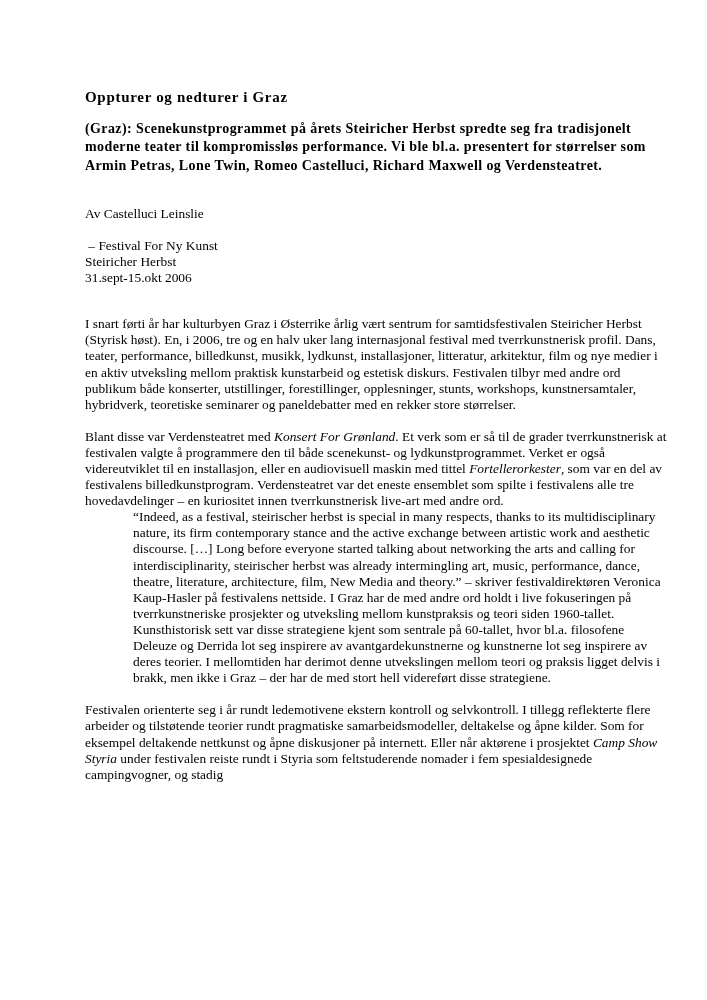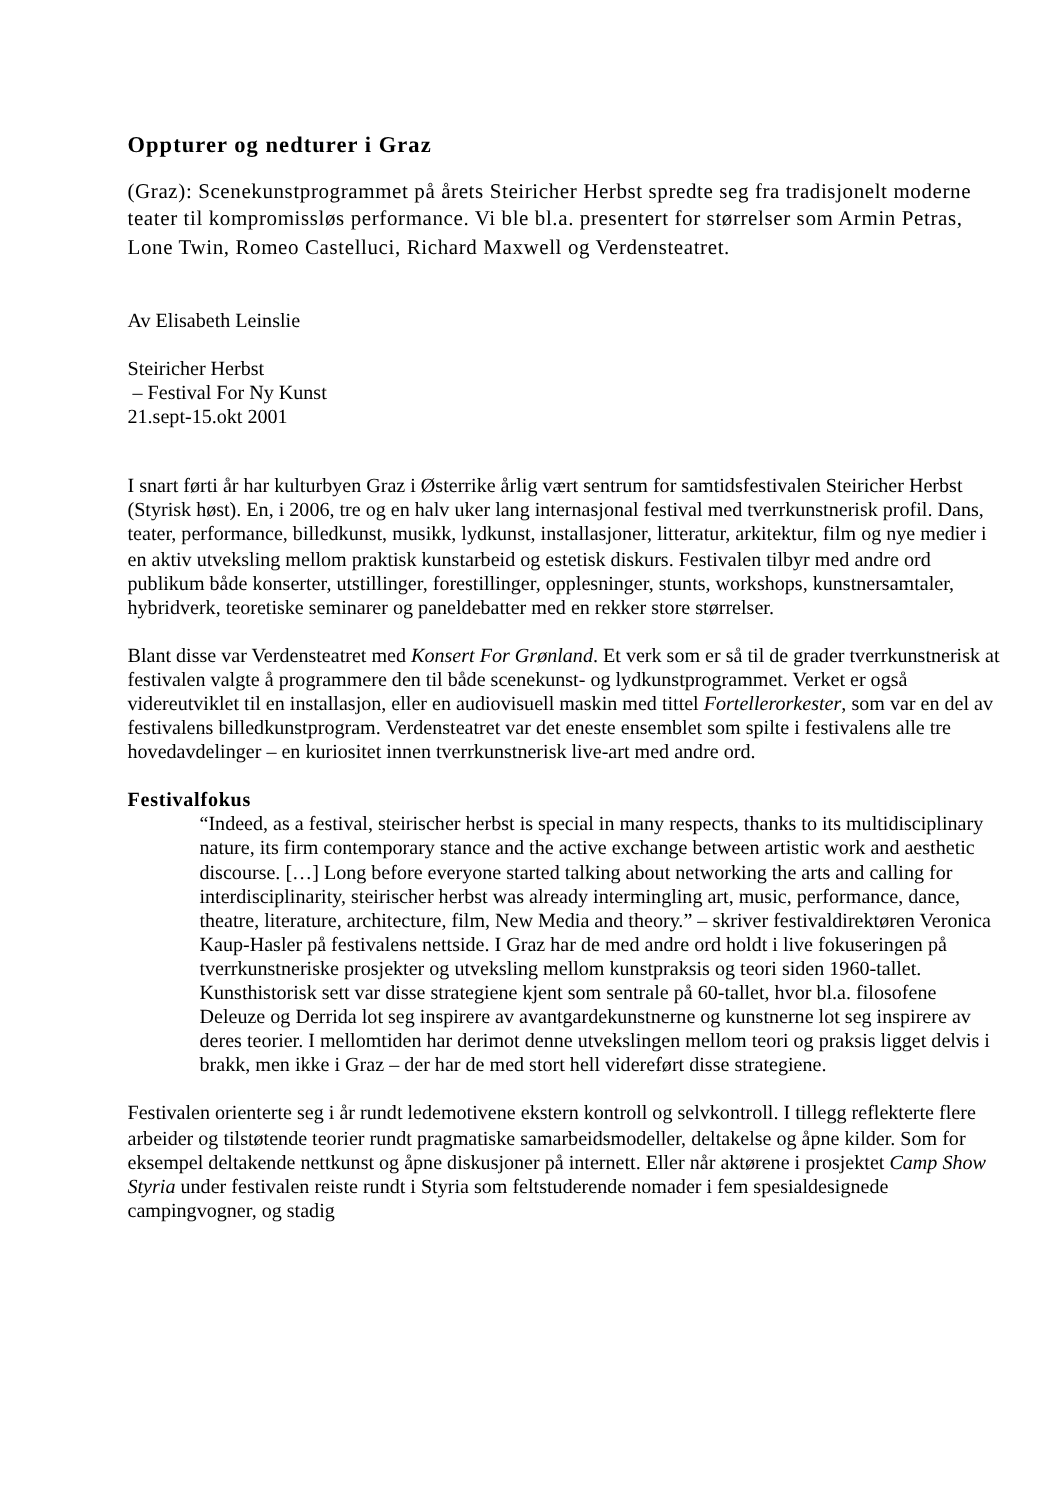--- a/index.html
+++ b/index.html
@@ -25,21 +25,21 @@
   .title {
     font-size: 15px;
     line-height: 18px;
     font-weight: bold;
     letter-spacing: 0.7px;
     margin: 0 0 14px 0;
   }
   .lead {
     font-size: 14px;
     line-height: 18.3px;
-    font-weight: normal;
+    font-weight: bold;
     letter-spacing: 0.4px;
     margin: 0 0 31px 0;
   }
   .byline {
     font-size: 13.4px;
     line-height: 16.1px;
     margin: 0 0 16px 0;
   }
   .info {
     margin: 0 0 30px 0;
@@ -72,28 +72,27 @@
   }
 </style>
 </head>
 <body>
 
 <div class="page">
   <h1 class="title">Oppturer og nedturer i Graz</h1>
 
   <p class="lead">(Graz): Scenekunstprogrammet på årets Steiricher Herbst spredte seg fra tradisjonelt moderne teater til kompromissløs performance. Vi ble bl.a. presentert for størrelser som Armin Petras, Lone Twin, Romeo Castelluci, Richard Maxwell og Verdensteatret.</p>
 
-  <p class="byline">Av Elisabeth Leinslie</p>
+  <p class="byline">Av Castelluci Leinslie</p>
 
   <div class="info">
+      <div class="info-line"> – Festival For Ny Kunst</div>
       <div class="info-line">Steiricher Herbst</div>
-      <div class="info-line"> – Festival For Ny Kunst</div>
-      <div class="info-line">21.sept-15.okt 2001</div>
+      <div class="info-line">31.sept-15.okt 2006</div>
     </div>
 
   <div class="article-body">
       <p><span>I snart førti år har kulturbyen Graz i Østerrike årlig vært sentrum for samtidsfestivalen Steiricher Herbst (Styrisk høst). En, i 2006, tre og en halv uker lang internasjonal festival med tverrkunstnerisk profil. Dans, teater, performance, billedkunst, musikk, lydkunst, installasjoner, litteratur, arkitektur, film og nye medier i en aktiv utveksling mellom praktisk kunstarbeid og estetisk diskurs. Festivalen tilbyr med andre ord publikum både konserter, utstillinger, forestillinger, opplesninger, stunts, workshops, kunstnersamtaler, hybridverk, teoretiske seminarer og paneldebatter med en rekker store størrelser.</span></p>
       <p><span>Blant disse var Verdensteatret med </span><em>Konsert For Grønland</em><span>. Et verk som er så til de grader tverrkunstnerisk at festivalen valgte å programmere den til både scenekunst- og lydkunstprogrammet. Verket er også videreutviklet til en installasjon, eller en audiovisuell maskin med tittel </span><em>Fortellerorkester</em><span>, som var en del av festivalens billedkunstprogram. Verdensteatret var det eneste ensemblet som spilte i festivalens alle tre hovedavdelinger – en kuriositet innen tverrkunstnerisk live-art med andre ord.</span></p>
-      <h2><span>Festivalfokus</span></h2>
       <p class="flush"><span>“Indeed, as a festival, steirischer herbst is special in many respects, thanks to its multidisciplinary nature, its firm contemporary stance and the active exchange between artistic work and aesthetic discourse. […] Long before everyone started talking about networking the arts and calling for interdisciplinarity, steirischer herbst was already intermingling art, music, performance, dance, theatre, literature, architecture, film, New Media and theory.” – skriver festivaldirektøren Veronica Kaup-Hasler på festivalens nettside. I Graz har de med andre ord holdt i live fokuseringen på tverrkunstneriske prosjekter og utveksling mellom kunstpraksis og teori siden 1960-tallet. Kunsthistorisk sett var disse strategiene kjent som sentrale på 60-tallet, hvor bl.a. filosofene Deleuze og Derrida lot seg inspirere av avantgardekunstnerne og kunstnerne lot seg inspirere av deres teorier. I mellomtiden har derimot denne utvekslingen mellom teori og praksis ligget delvis i brakk, men ikke i Graz – der har de med stort hell videreført disse strategiene.</span></p>
       <p><span>Festivalen orienterte seg i år rundt ledemotivene ekstern kontroll og selvkontroll. I tillegg reflekterte flere arbeider og tilstøtende teorier rundt pragmatiske samarbeidsmodeller, deltakelse og åpne kilder. Som for eksempel deltakende nettkunst og åpne diskusjoner på internett. Eller når aktørene i prosjektet </span><em>Camp Show Styria</em><span> under festivalen reiste rundt i Styria som feltstuderende nomader i fem spesialdesignede campingvogner, og stadig</span></p>
     </div>
 </div>
 
 </body></html>

